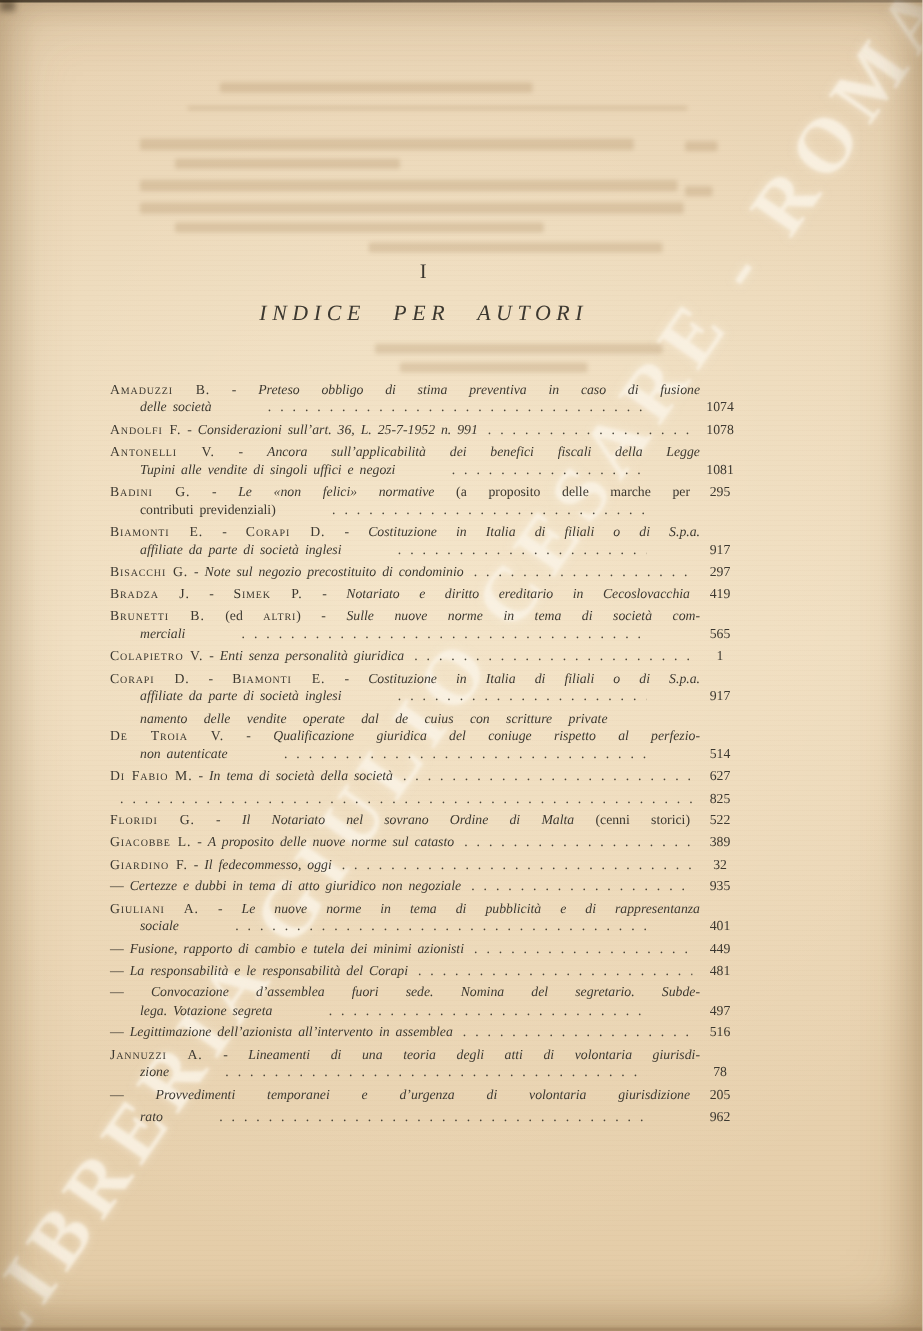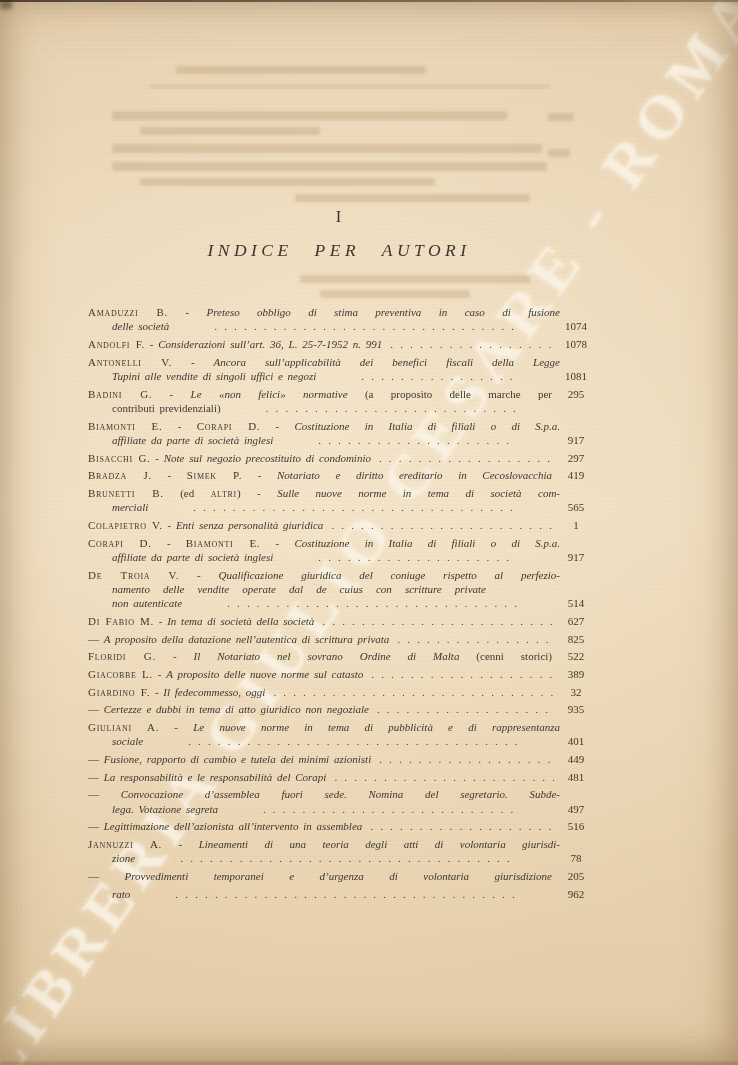--- a/index.html
+++ b/index.html
@@ -181,46 +181,45 @@
           <span class="leader gap-l"></span>
           <span class="page"></span>
         </div>
         <div class="line cont">
           <span class="text"><span class="i">affiliate da parte di società inglesi</span></span>
           <span class="leader dots"></span>
           <span class="page">917</span>
         </div>
       </div>
       <div class="entry">
+        <div class="line cont">
+          <span class="text fill"><span class="i">namento delle vendite operate dal de cuius con scritture private</span></span>
+          <span class="leader gap-l"></span>
+          <span class="page"></span>
+        </div>
         <div class="line">
           <span class="text fill"><span class="sc">De Troia V.</span><span class="r"> - </span><span class="i">Qualificazione giuridica del coniuge rispetto al perfezio-</span></span>
           <span class="leader gap-l"></span>
           <span class="page"></span>
         </div>
         <div class="line cont">
-          <span class="text fill"><span class="i">namento delle vendite operate dal de cuius con scritture private</span></span>
-          <span class="leader gap-l"></span>
-          <span class="page"></span>
-        </div>
-        <div class="line cont">
           <span class="text"><span class="i">non autenticate</span></span>
           <span class="leader dots"></span>
           <span class="page">514</span>
         </div>
       </div>
       <div class="entry">
         <div class="line">
           <span class="text"><span class="sc">Di Fabio M.</span><span class="r"> - </span><span class="i">In tema di società della società</span></span>
           <span class="leader dots"></span>
           <span class="page">627</span>
         </div>
       </div>
       <div class="entry">
         <div class="line">
-          <span class="text"><span class="r">— </span><span class="i">A proposito della datazione nell’autentica di scrittura privata</span></span>
           <span class="leader dots"></span>
           <span class="page">825</span>
         </div>
       </div>
       <div class="entry">
         <div class="line">
           <span class="text fill"><span class="sc">Floridi G.</span><span class="r"> - </span><span class="i">Il Notariato nel sovrano Ordine di Malta</span><span class="r"> (cenni storici)</span></span>
           <span class="leader gap-s"></span>
           <span class="page">522</span>
         </div>

